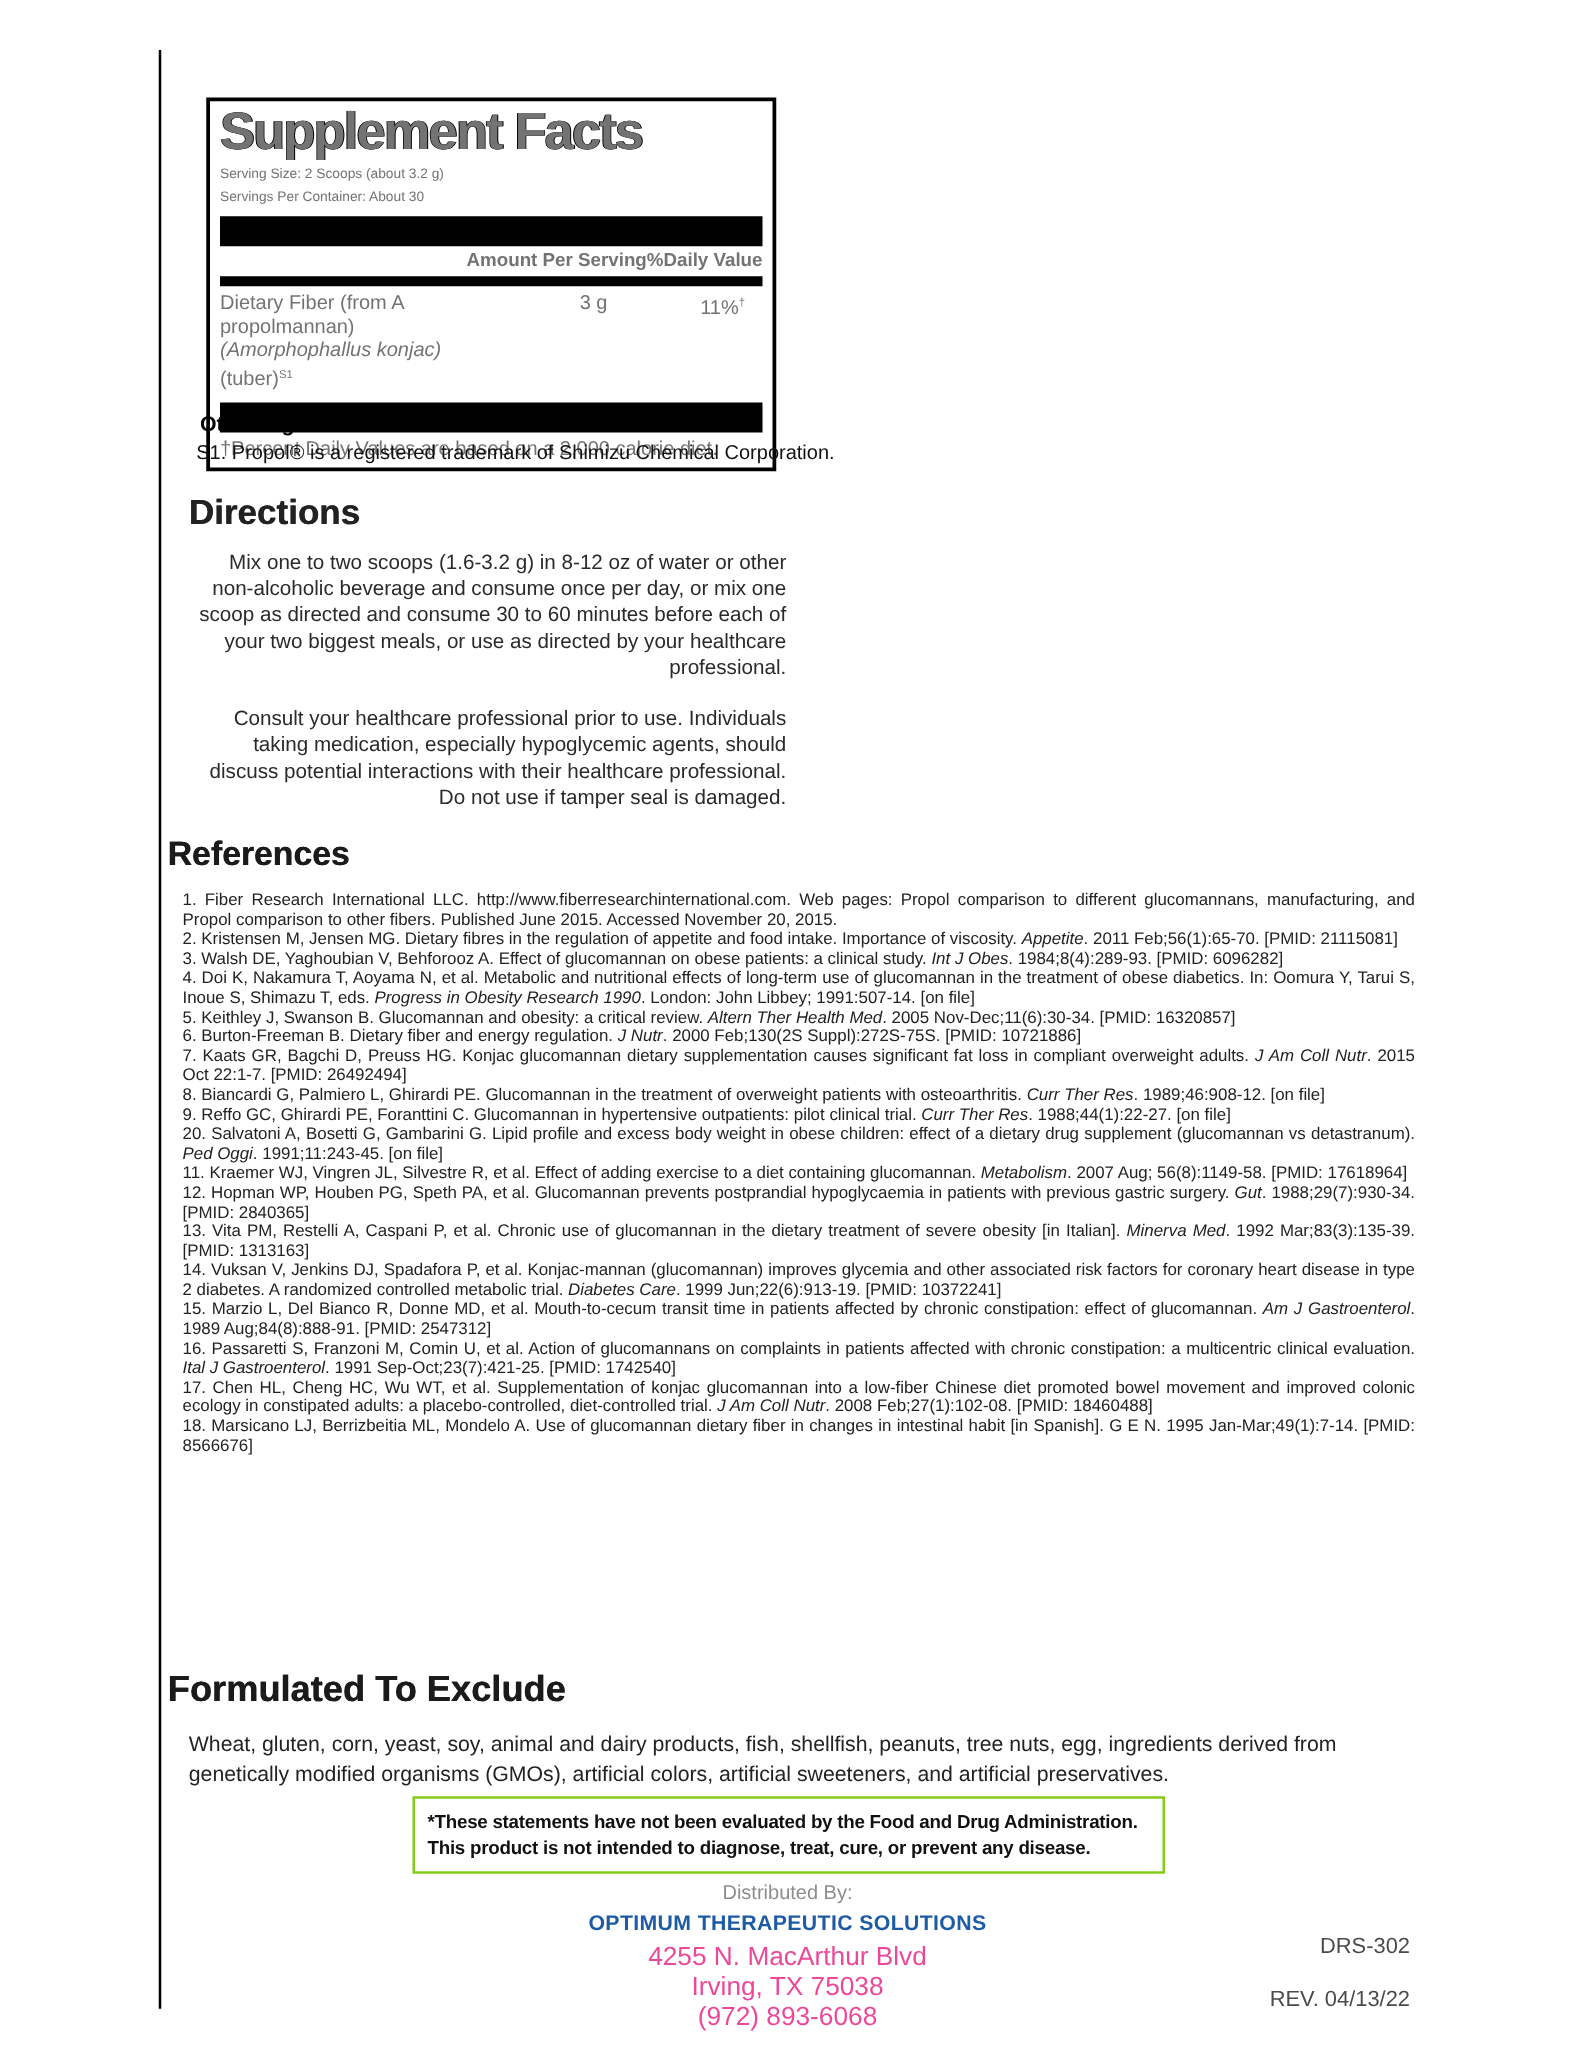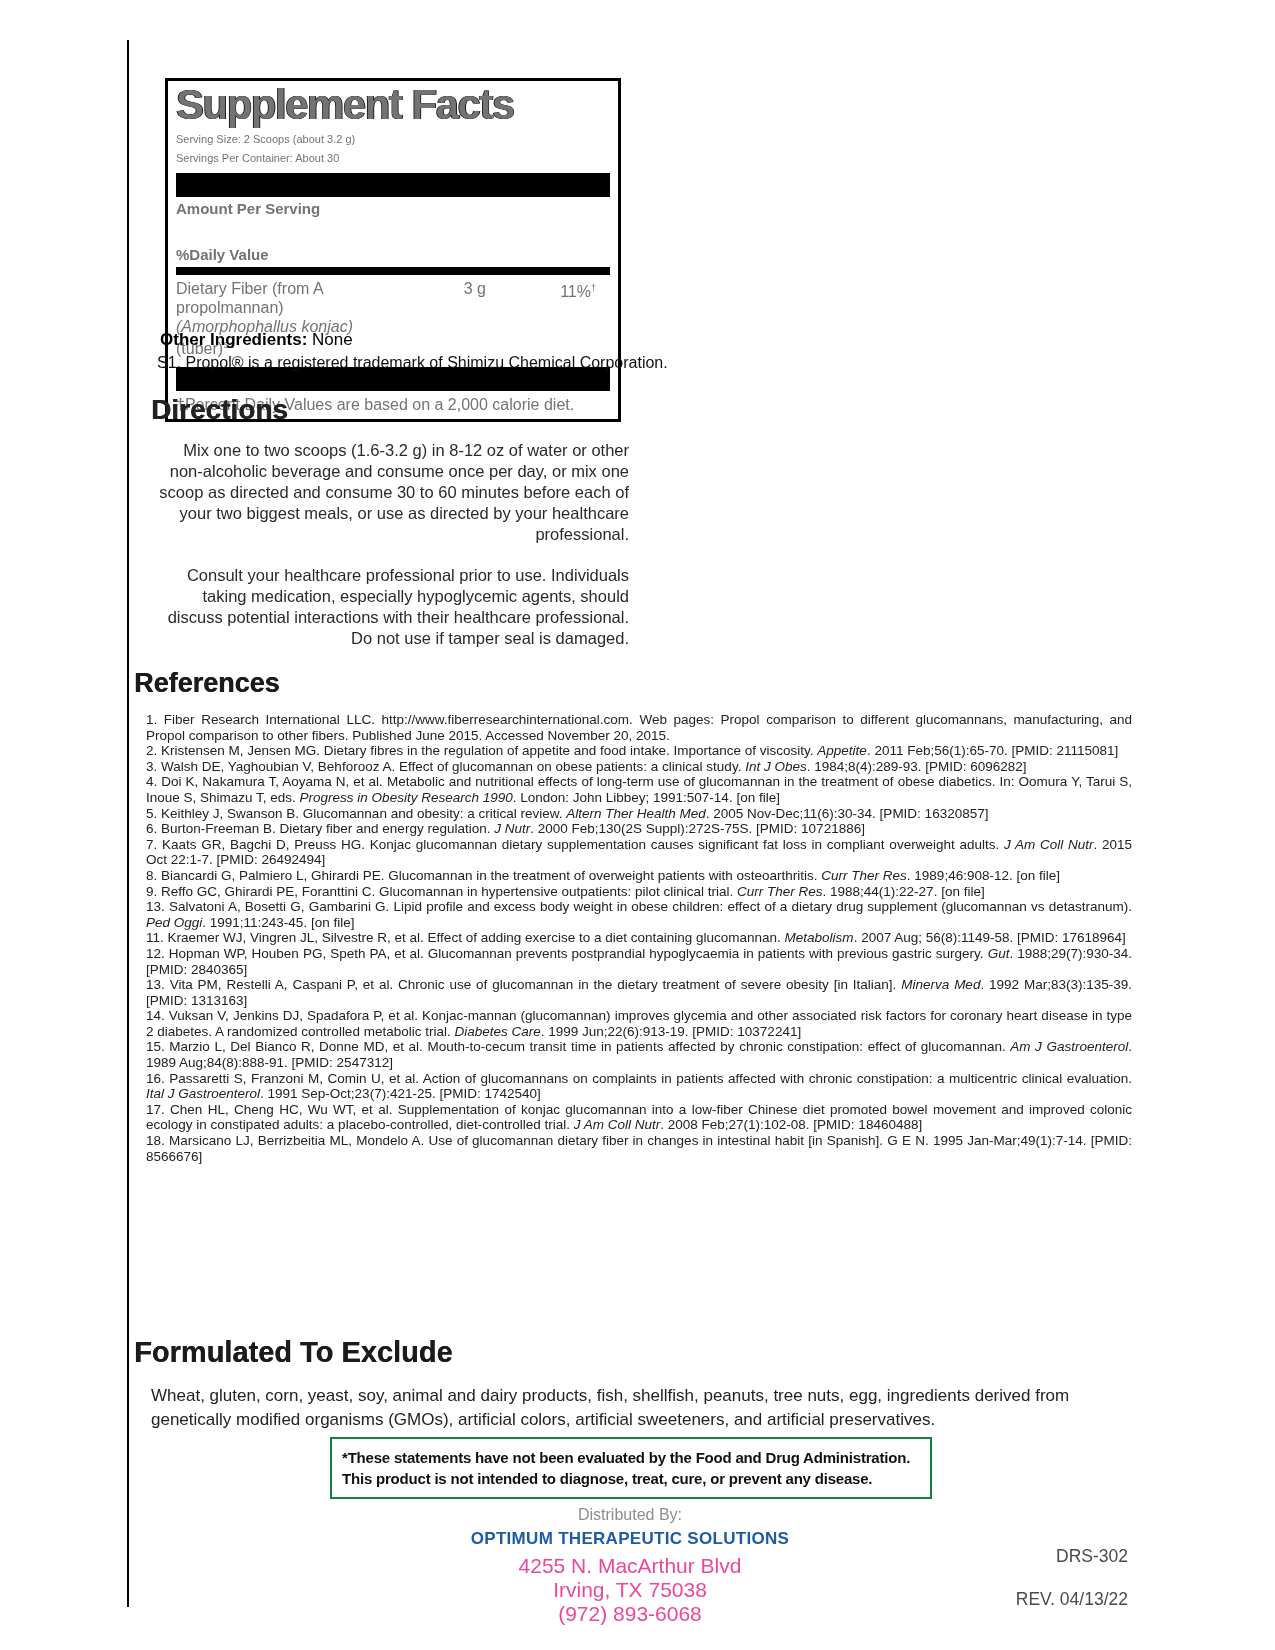--- a/index.html
+++ b/index.html
@@ -10,22 +10,22 @@
   .vrule { position:absolute; left:127px; top:40px; width:2px; height:1567px; background:#000; }
 
   
   .sf-box { position:absolute; left:165px; top:78px; width:456px; box-sizing:border-box;
             border:3px solid #000; padding:3px 8px 2px 8px; color:#737373; }
   .sf-title { font-size:42px; font-weight:700; letter-spacing:-1.5px; line-height:1.02;
               text-shadow:0.7px 0 0 #000, -0.7px 0 0 #000; white-space:nowrap; }
   .sf-serving { margin-top:3px; font-size:11px; line-height:19px; }
   .sf-bar { height:24px; background:#000; margin-top:5px; }
   .sf-bar-thin { height:8px; background:#000; }
-  .sf-header { display:flex; justify-content:flex-end; gap:26px; font-weight:700;
-               font-size:15px; line-height:20px; padding:2px 0;flex-direction:column; }
+  .sf-header { display:flex; justify-content:flex-end; font-weight:700;
+               font-size:15px; line-height:20px; padding:2px 0; }
   .sf-row { display:flex; padding:4px 0 4px 0; font-size:16px; line-height:19px;gap:24px; }
   .sf-row-name { flex:1; }
   .sf-row-amount { width:58px; text-align:right; white-space:nowrap; }
   .sf-row-dv { width:86px; text-align:right; padding-right:14px; white-space:nowrap; }
   .sf-footnote { font-size:16px; line-height:18px; padding:5px 0 3px 0; }
   .it { font-style:italic; }
   sup.small { font-size:9px; }
 
   .other-ing { position:absolute; left:160px; top:330px; font-size:17px; color:#000; }
   .other-ing .lbl { font-weight:700; }
@@ -46,21 +46,21 @@
   .ref-item { margin:0; }
 
   
   .fte-head { position:absolute; left:134px; top:1336px; font-size:29px; font-weight:700;
               color:#1b1b1b; text-shadow:0.4px 0 0 #1b1b1b; }
   .fte-body { position:absolute; left:151px; top:1384px; width:932px; font-size:17px;
               line-height:24px; color:#222; }
 
   
   .disc-box { position:absolute; left:330px; top:1437px; width:602px; box-sizing:border-box;
-              border:2px solid #15803d; padding:8px 10px; color:#111; }
+              border:2px solid #84cc16; padding:8px 10px; color:#111; }
   .disc-line { font-size:15px; font-weight:700; line-height:21px; letter-spacing:-0.2px;
                white-space:nowrap; }
 
   
   .footer { position:absolute; left:415px; top:1506px; width:430px; text-align:center; }
   .dist-label { font-size:16px; color:#8d8d8d; margin-bottom:5px; }
   .dist-name { font-size:17px; font-weight:700; color:#1d5ba5; letter-spacing:0.3px; margin-bottom:5px; }
   .dist-addr { font-size:21px; color:#ec4899; line-height:24px; }
   .doc-codes { position:absolute; left:978px; top:1546px; width:150px; text-align:right;
                font-size:17.5px; color:#4a4a4a; }
@@ -113,21 +113,21 @@
   <div class="ref-list">
       <div class="ref-item"><span>1. Fiber Research International LLC. http://www.fiberresearchinternational.com. Web pages: Propol comparison to different glucomannans, manufacturing, and Propol comparison to other fibers. Published June 2015. Accessed November 20, 2015.</span></div>
       <div class="ref-item"><span>2. Kristensen M, Jensen MG. Dietary fibres in the regulation of appetite and food intake. Importance of viscosity. </span><span class="it">Appetite</span><span>. 2011 Feb;56(1):65-70. [PMID: 21115081]</span></div>
       <div class="ref-item"><span>3. Walsh DE, Yaghoubian V, Behforooz A. Effect of glucomannan on obese patients: a clinical study. </span><span class="it">Int J Obes</span><span>. 1984;8(4):289-93. [PMID: 6096282]</span></div>
       <div class="ref-item"><span>4. Doi K, Nakamura T, Aoyama N, et al. Metabolic and nutritional effects of long-term use of glucomannan in the treatment of obese diabetics. In: Oomura Y, Tarui S, Inoue S, Shimazu T, eds. </span><span class="it">Progress in Obesity Research 1990</span><span>. London: John Libbey; 1991:507-14. [on file]</span></div>
       <div class="ref-item"><span>5. Keithley J, Swanson B. Glucomannan and obesity: a critical review. </span><span class="it">Altern Ther Health Med</span><span>. 2005 Nov-Dec;11(6):30-34. [PMID: 16320857]</span></div>
       <div class="ref-item"><span>6. Burton-Freeman B. Dietary fiber and energy regulation. </span><span class="it">J Nutr</span><span>. 2000 Feb;130(2S Suppl):272S-75S. [PMID: 10721886]</span></div>
       <div class="ref-item"><span>7. Kaats GR, Bagchi D, Preuss HG. Konjac glucomannan dietary supplementation causes significant fat loss in compliant overweight adults. </span><span class="it">J Am Coll Nutr</span><span>. 2015 Oct 22:1-7. [PMID: 26492494]</span></div>
       <div class="ref-item"><span>8. Biancardi G, Palmiero L, Ghirardi PE. Glucomannan in the treatment of overweight patients with osteoarthritis. </span><span class="it">Curr Ther Res</span><span>. 1989;46:908-12. [on file]</span></div>
       <div class="ref-item"><span>9. Reffo GC, Ghirardi PE, Foranttini C. Glucomannan in hypertensive outpatients: pilot clinical trial. </span><span class="it">Curr Ther Res</span><span>. 1988;44(1):22-27. [on file]</span></div>
-      <div class="ref-item"><span>13. Salvatoni A, Bosetti G, Gambarini G. Lipid profile and excess body weight in obese children: effect of a dietary drug supplement (glucomannan vs detastranum). </span><span class="it">Ped Oggi</span><span>. 1991;11:243-45. [on file]</span></div>
+      <div class="ref-item"><span>20. Salvatoni A, Bosetti G, Gambarini G. Lipid profile and excess body weight in obese children: effect of a dietary drug supplement (glucomannan vs detastranum). </span><span class="it">Ped Oggi</span><span>. 1991;11:243-45. [on file]</span></div>
       <div class="ref-item"><span>11. Kraemer WJ, Vingren JL, Silvestre R, et al. Effect of adding exercise to a diet containing glucomannan. </span><span class="it">Metabolism</span><span>. 2007 Aug; 56(8):1149-58. [PMID: 17618964]</span></div>
       <div class="ref-item"><span>12. Hopman WP, Houben PG, Speth PA, et al. Glucomannan prevents postprandial hypoglycaemia in patients with previous gastric surgery. </span><span class="it">Gut</span><span>. 1988;29(7):930-34. [PMID: 2840365]</span></div>
       <div class="ref-item"><span>13. Vita PM, Restelli A, Caspani P, et al. Chronic use of glucomannan in the dietary treatment of severe obesity [in Italian]. </span><span class="it">Minerva Med</span><span>. 1992 Mar;83(3):135-39. [PMID: 1313163]</span></div>
       <div class="ref-item"><span>14. Vuksan V, Jenkins DJ, Spadafora P, et al. Konjac-mannan (glucomannan) improves glycemia and other associated risk factors for coronary heart disease in type 2 diabetes. A randomized controlled metabolic trial. </span><span class="it">Diabetes Care</span><span>. 1999 Jun;22(6):913-19. [PMID: 10372241]</span></div>
       <div class="ref-item"><span>15. Marzio L, Del Bianco R, Donne MD, et al. Mouth-to-cecum transit time in patients affected by chronic constipation: effect of glucomannan. </span><span class="it">Am J Gastroenterol</span><span>. 1989 Aug;84(8):888-91. [PMID: 2547312]</span></div>
       <div class="ref-item"><span>16. Passaretti S, Franzoni M, Comin U, et al. Action of glucomannans on complaints in patients affected with chronic constipation: a multicentric clinical evaluation. </span><span class="it">Ital J Gastroenterol</span><span>. 1991 Sep-Oct;23(7):421-25. [PMID: 1742540]</span></div>
       <div class="ref-item"><span>17. Chen HL, Cheng HC, Wu WT, et al. Supplementation of konjac glucomannan into a low-fiber Chinese diet promoted bowel movement and improved colonic ecology in constipated adults: a placebo-controlled, diet-controlled trial. </span><span class="it">J Am Coll Nutr</span><span>. 2008 Feb;27(1):102-08. [PMID: 18460488]</span></div>
       <div class="ref-item"><span>18. Marsicano LJ, Berrizbeitia ML, Mondelo A. Use of glucomannan dietary fiber in changes in intestinal habit [in Spanish]. G E N. 1995 Jan-Mar;49(1):7-14. [PMID: 8566676]</span></div>
     </div>
 

